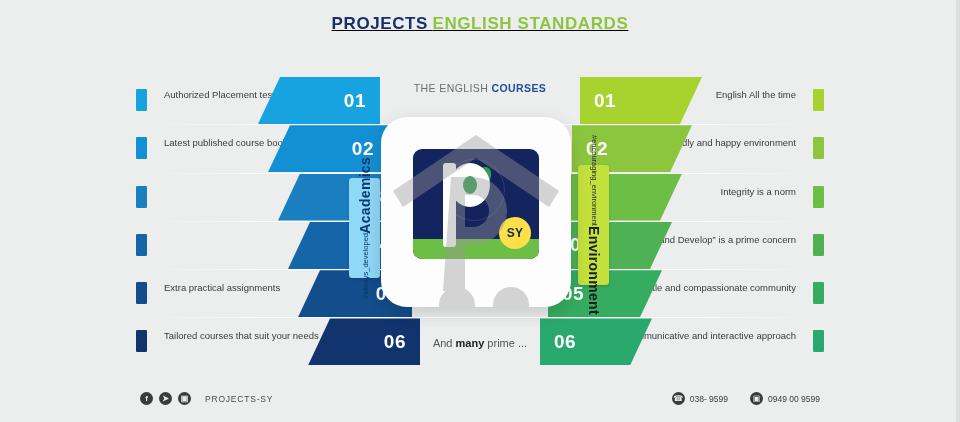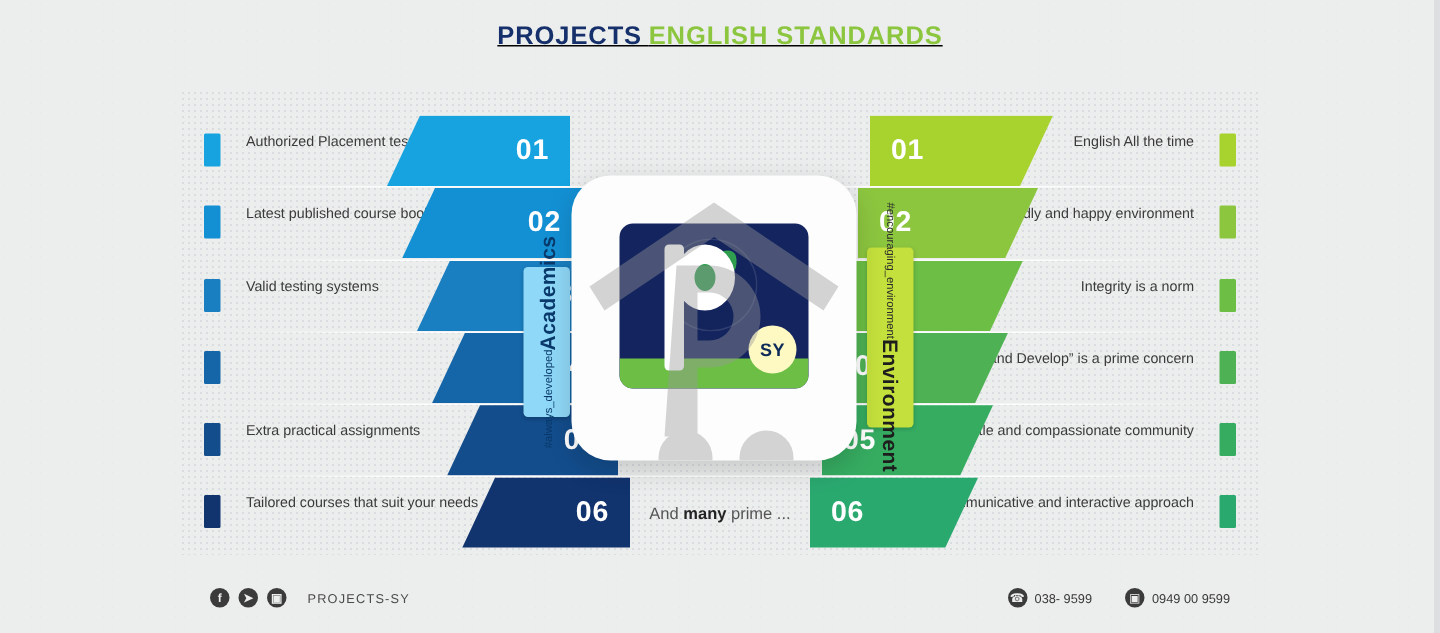--- a/index.html
+++ b/index.html
@@ -109,21 +109,21 @@
      border-radius:48% 52% 40% 60%/50% 44% 56% 50%;}
   .logo .cont2{position:absolute;left:34px;top:8px;width:14px;height:16px;background:#2f9e4f;
      border-radius:60% 40% 50% 50%;}
   .logo .pletter{
     position:absolute;left:30px;top:14px;width:46px;height:84px;
   }
   .logo .pstem{position:absolute;left:0;top:0;width:13px;height:84px;background:#fff;border-radius:3px;}
   .logo .pbowl{position:absolute;left:7px;top:0;width:40px;height:44px;border:13px solid #fff;border-radius:50%;box-sizing:border-box;}
   .logo .sy{
     position:absolute;right:8px;bottom:10px;width:32px;height:32px;border-radius:50%;
-    background:#fef9c3;color:#0e2a59;font-weight:bold;font-size:12px;
+    background:#fde047;color:#0e2a59;font-weight:bold;font-size:12px;
     display:flex;align-items:center;justify-content:center;letter-spacing:.3px;
   }
   .logo .greenband{position:absolute;left:0;bottom:0;width:100%;height:20px;background:#6cbe45;}
   
   .wm{position:absolute;left:0;top:0;width:190px;height:190px;opacity:.42;}
   .wm svg{display:block;}
 
   
   .footer{position:absolute;left:0;top:392px;width:960px;height:24px;}
   .soc{position:absolute;left:140px;top:0;display:flex;align-items:center;gap:6px;}
@@ -168,21 +168,20 @@
         </div>
         <div class="rmark" style="background: rgb(140, 198, 63);"></div>
         <div class="rtext">Friendly and happy environment</div>
         <div class="chev right" style="background: rgb(140, 198, 63); right: 268px; width: 120px;">
           <span>02</span>
         </div>
       </div>
       <div class="row">
         <div class="rowline"></div>
         <div class="lmark" style="background: rgb(26, 127, 193);"></div>
-        <div class="ltext">Valid testing systems</div>
         <div class="chev left" style="background: rgb(26, 127, 193); left: 278px; width: 118px;">
           <span>03</span>
         </div>
         <div class="rmark" style="background: rgb(108, 190, 69);"></div>
         <div class="rtext">Integrity is a norm</div>
         <div class="chev right" style="background: rgb(108, 190, 69); right: 278px; width: 118px;">
           <span>03</span>
         </div>
       </div>
       <div class="row">
@@ -228,20 +227,21 @@
   <div class="vtab vtab-blue">
     <span class="big">Academics</span>
     <span class="small">#always_developed</span>
   </div>
   <div class="vtab vtab-green">
     <span class="small">#encouraging_environment</span>
     <span class="big">Environment</span>
   </div>
 
   <div class="ctop">
+    <div><span class="l">THE ENGLISH </span><span class="l b">COURSES</span></div>
   </div>
 
   <div class="logo">
     <div class="card">
       <div class="globe">
         <div class="cont1"></div>
         <div class="cont2"></div>
       </div>
       <div class="greenband"></div>
       <div class="pletter">

